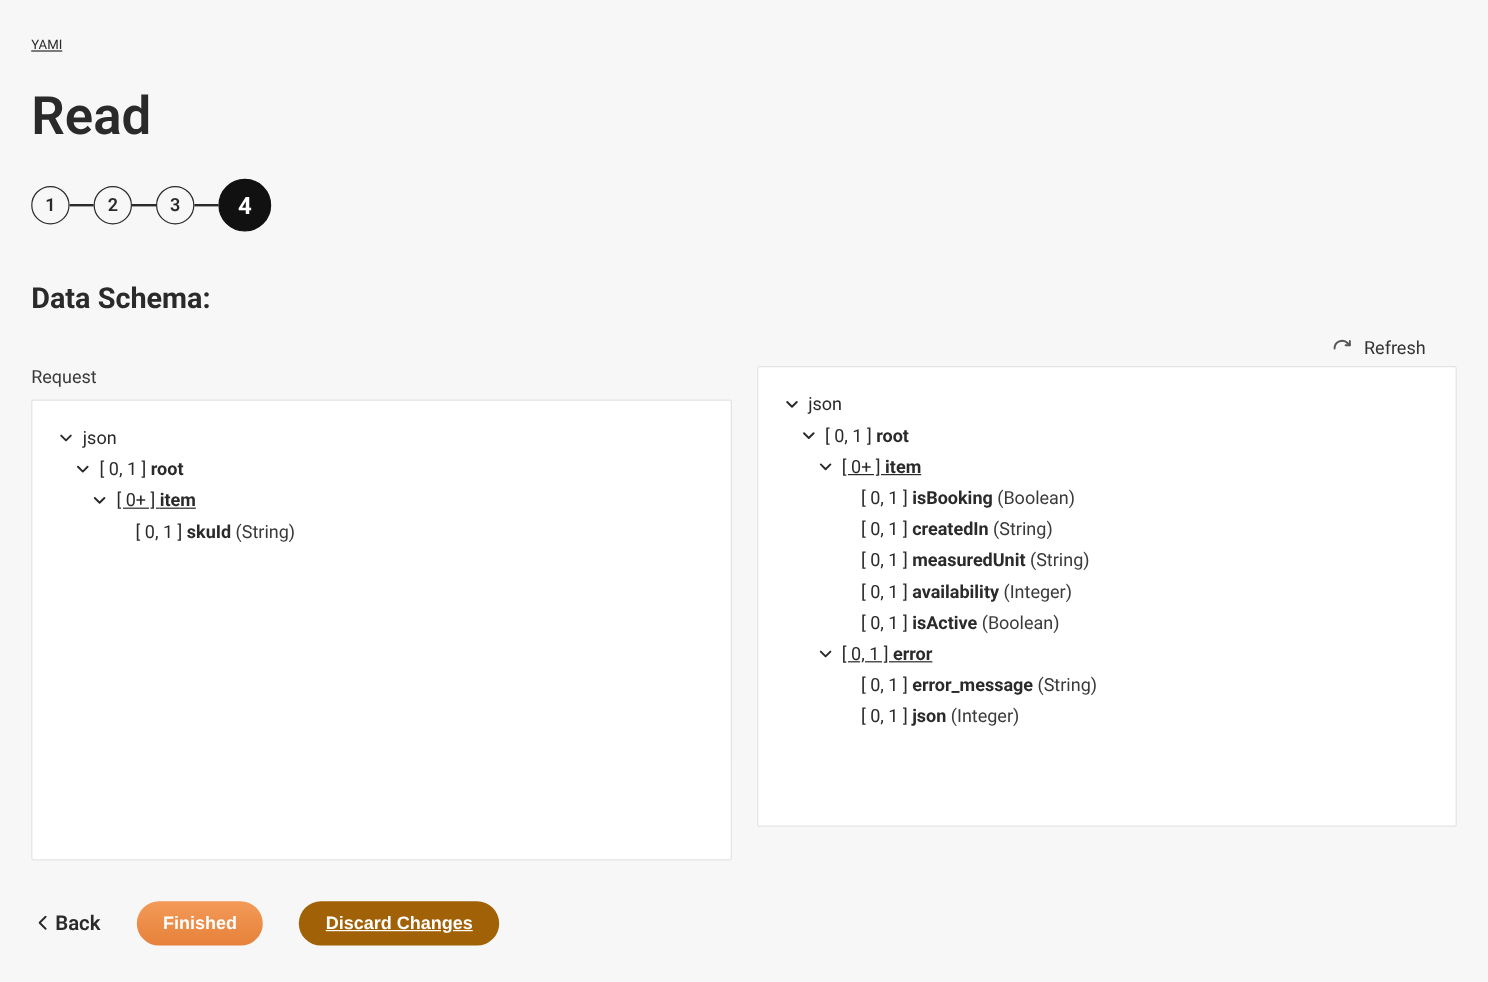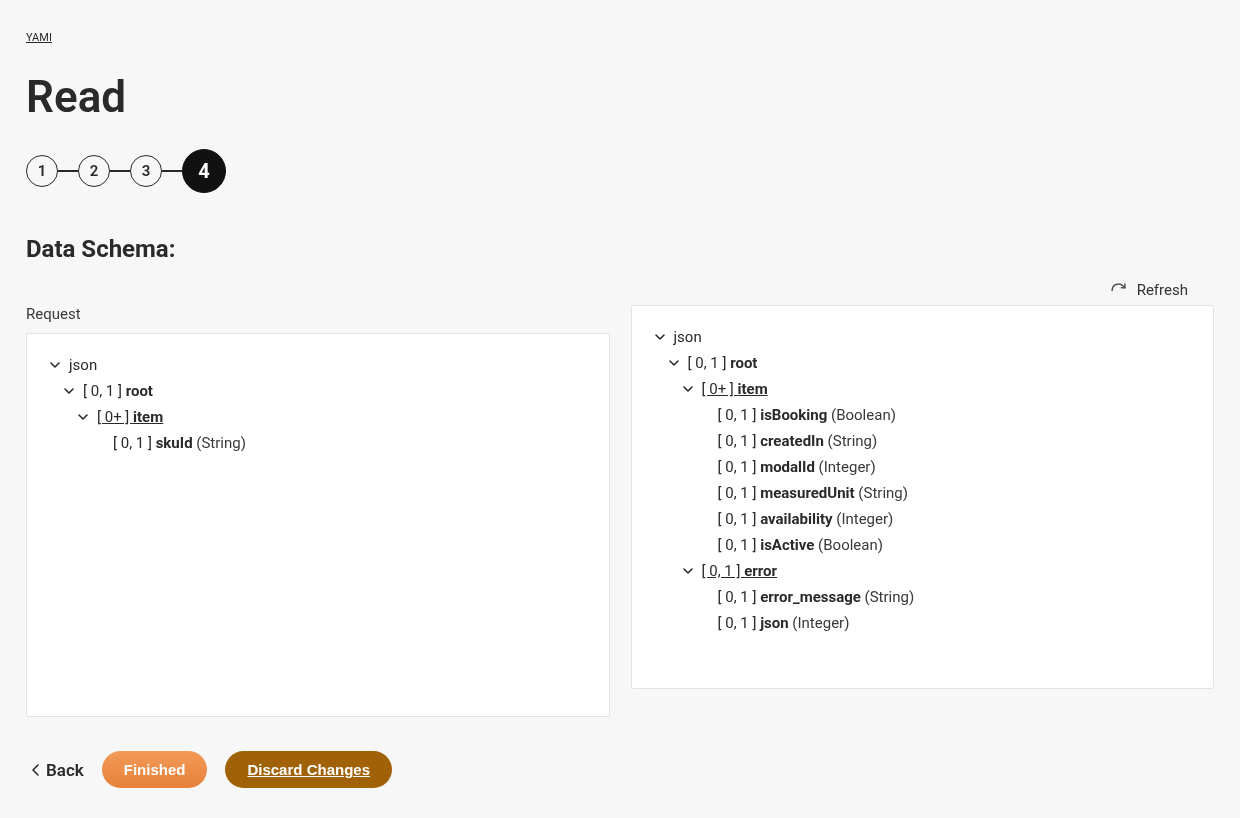--- a/index.html
+++ b/index.html
@@ -122,21 +122,21 @@
   .indent-0 { padding-left: 0px; }
   .indent-1 { padding-left: 14px; text-align: center; }
   .indent-2 { padding-left: 28px; text-decoration: underline; }
   .indent-3-leaf { padding-left: 66px; }
   .card-text { color: #2a2a2a; }
   .bold { font-weight: 700; }
   .type-text { color: #3a3a3a; }
   .footer {
     display: flex;
     align-items: center;
-    gap: 18px;
+    gap: 30px;
     margin-top: 34px;
     padding-left: 6px;
   }
   .back-link {
     display: flex;
     align-items: center;
     gap: 6px;
     color: #2a2a2a;
     font-size: 17px;
     font-weight: 600;
@@ -254,23 +254,20 @@
             </span>
             <span><span class="card-text">[ 0+ ] </span><span class="bold">item</span></span>
           </div>
           <div class="tree-row indent-3-leaf">
             <span><span class="card-text">[ 0, 1 ] </span><span class="bold">isBooking</span><span class="type-text"> (Boolean)</span></span>
           </div>
           <div class="tree-row indent-3-leaf">
             <span><span class="card-text">[ 0, 1 ] </span><span class="bold">createdIn</span><span class="type-text"> (String)</span></span>
           </div>
           <div class="tree-row indent-3-leaf">
-            <span><span class="card-text">[ 0, 1 ] </span><span class="bold">modalId</span><span class="type-text"> (Integer)</span></span>
-          </div>
-          <div class="tree-row indent-3-leaf">
             <span><span class="card-text">[ 0, 1 ] </span><span class="bold">measuredUnit</span><span class="type-text"> (String)</span></span>
           </div>
           <div class="tree-row indent-3-leaf">
             <span><span class="card-text">[ 0, 1 ] </span><span class="bold">availability</span><span class="type-text"> (Integer)</span></span>
           </div>
           <div class="tree-row indent-3-leaf">
             <span><span class="card-text">[ 0, 1 ] </span><span class="bold">isActive</span><span class="type-text"> (Boolean)</span></span>
           </div>
           <div class="tree-row indent-2">
             <span class="chev">

